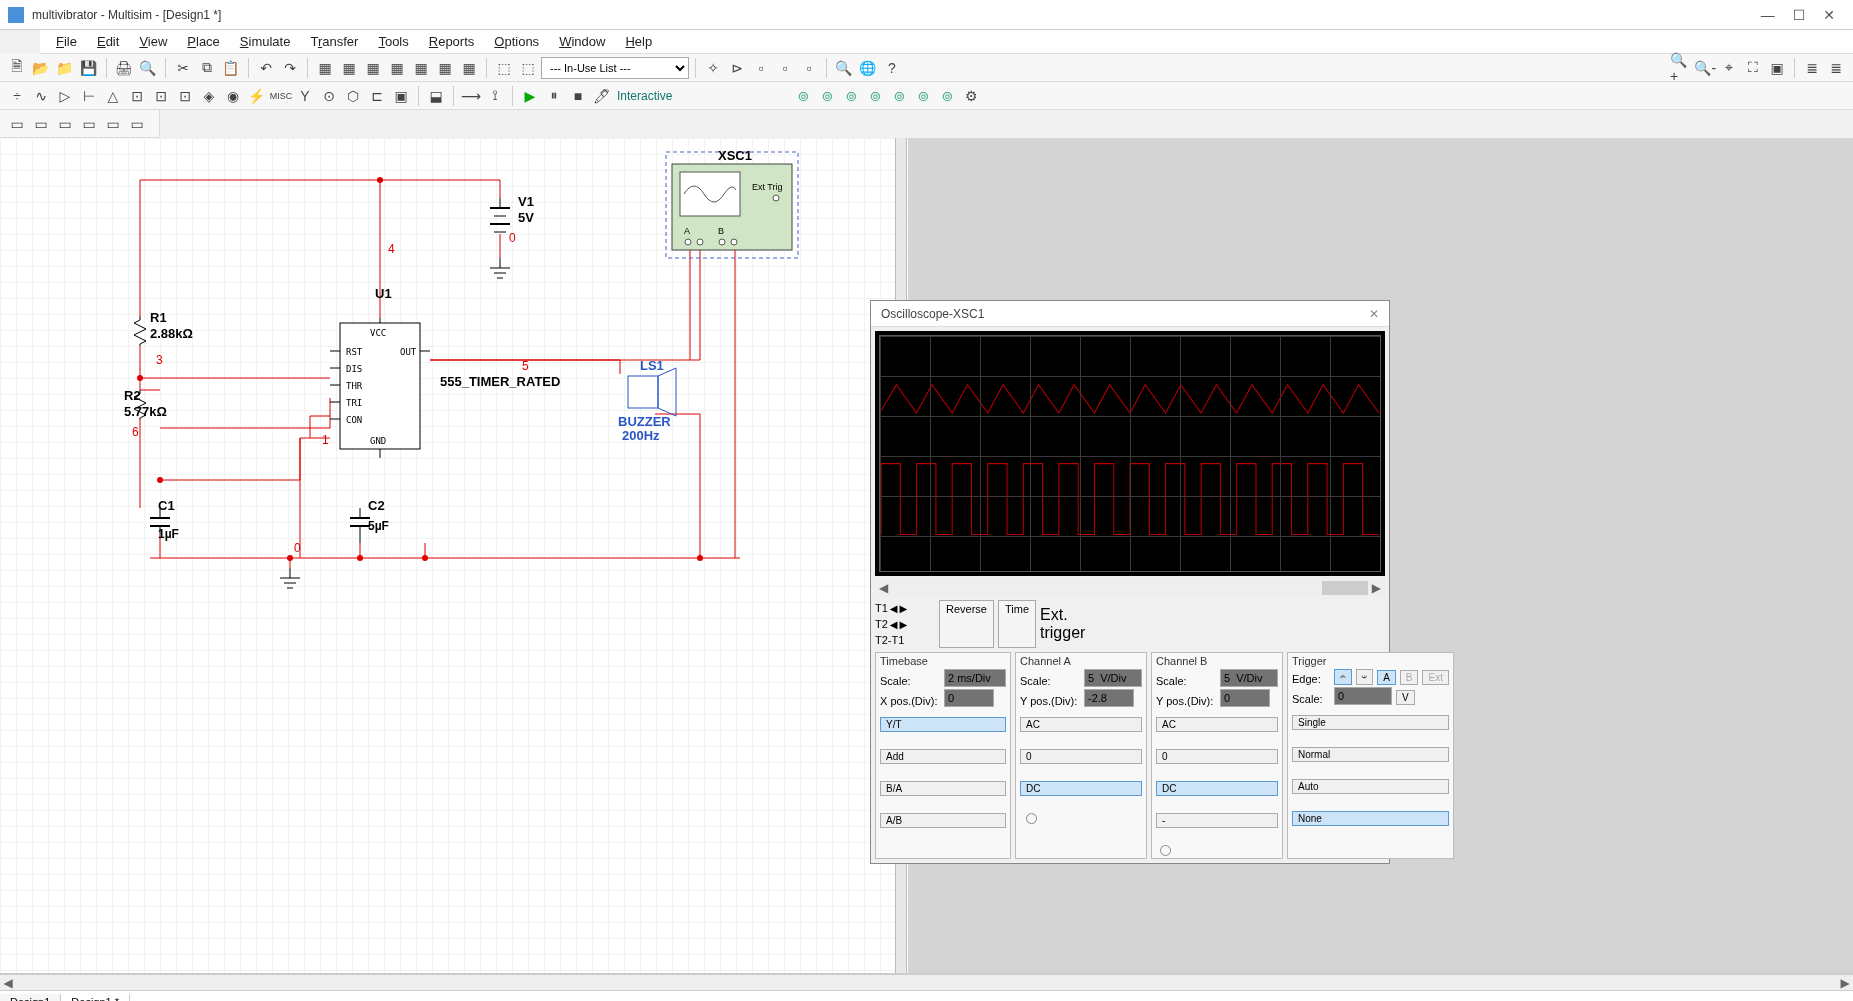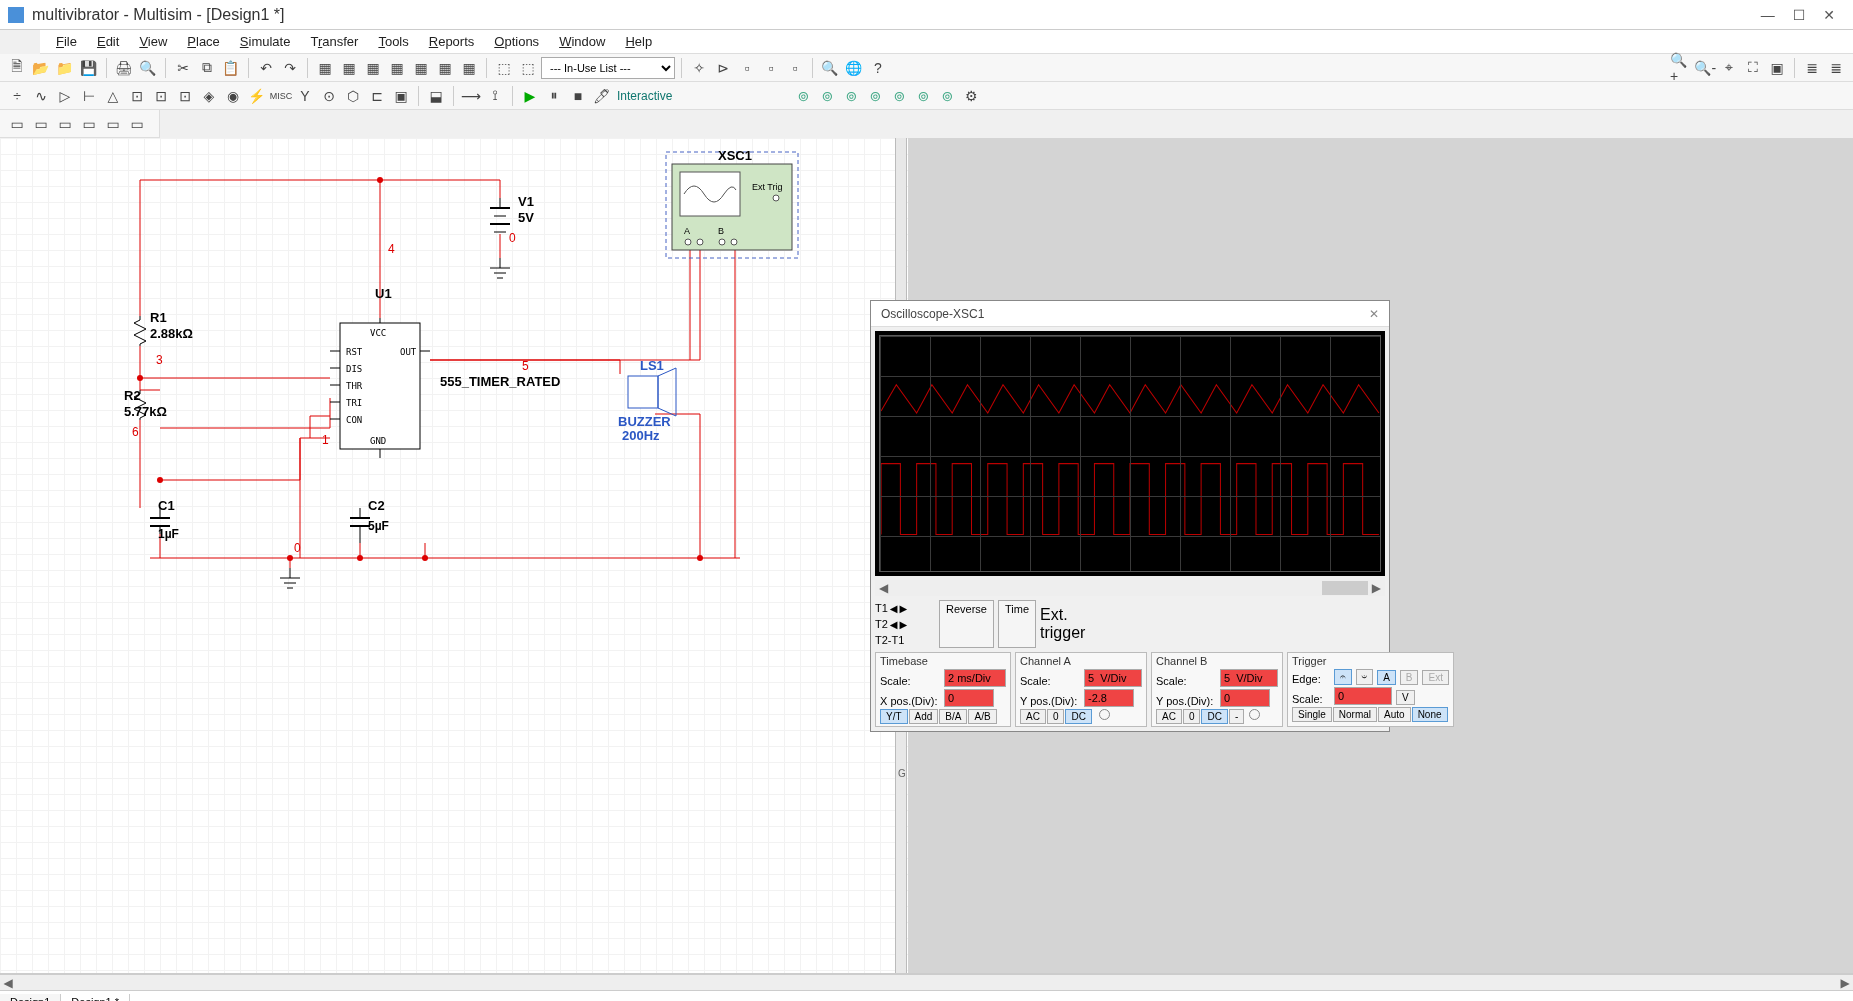--- a/index.html
+++ b/index.html
@@ -1,21 +1,21 @@
 <!DOCTYPE html>
 <html><head>
 <meta charset="utf-8">
 <style>
 * { box-sizing: border-box; margin: 0; padding: 0; font-family: "Segoe UI", Tahoma, sans-serif; }
 body { background: #f0f0f0; width: 1853px; height: 1001px; overflow: hidden; font-size: 12px; }
 
 
 .titlebar { height: 30px; background: #fff; display: flex; align-items: center; padding: 0 8px; border-bottom: 1px solid #ccc; }
 .titlebar .appicon { width: 16px; height: 16px; margin-right: 8px; background: #4a90d9; display: inline-block; }
-.titlebar .title { flex: 1; color: #333; font-size: 16px; }
+.titlebar .title { flex: 1; color: #333; font-size: 12px; }
 .titlebar .winbtns { display: flex; gap: 18px; padding-right: 10px; }
 .titlebar .winbtns span { color: #555; cursor: pointer; font-size: 14px; }
 
 
 .menubar { height: 24px; background: #fff; display: flex; align-items: center; padding: 0 6px; border-bottom: 1px solid #ddd; margin-left: 40px; }
 .menubar .mitem { padding: 2px 10px; color: #222; font-size: 13px; cursor: pointer; }
 .mitem .ul { text-decoration: underline; }
 
 
 .toolbar { height: 28px; background: #f7f7f7; display: flex; align-items: center; padding: 0 6px; gap: 2px; border-bottom: 1px solid #ddd; }
@@ -62,24 +62,24 @@
 .osc-meas .rcol { width: 110px; display: flex; flex-direction: row; gap: 4px; padding-left: 4px; }
 .osc-meas .sbtn { border: 1px solid #aaa; background: #f5f5f5; font-size: 11px; text-align: center; padding: 2px 6px; cursor: pointer; }
 .osc-meas .arrows { font-size: 10px; }
 
 
 .osc-ctrl { display: flex; gap: 4px; margin: 0 4px 4px 4px; font-size: 11px; }
 .osc-ctrl .cgrp { border: 1px solid #bbb; padding: 2px 4px; background: #f8f8f8; flex: 1; }
 .osc-ctrl .cgrp .ctitle { font-size: 11px; color: #333; margin-bottom: 2px; }
 .osc-ctrl .row { display: flex; align-items: flex-end; gap: 4px; margin: 2px 0; }
 .osc-ctrl .row label { width: 60px; }
-.osc-ctrl input[type=text] { width: 50px; height: 18px; font-size: 11px; border: 1px solid #aaa; padding: 0 3px; background: #ef4444; }
+.osc-ctrl input[type=text] { width: 50px; height: 18px; font-size: 11px; border: 1px solid #aaa; padding: 0 3px; background: #737373; }
 .osc-ctrl .btn { border: 1px solid #aaa; background: #f0f0f0; padding: 1px 5px; cursor: pointer; font-size: 10px; }
 .osc-ctrl .btn.pressed { background: #cde3f8; border-color: #5a9bd5; }
-.osc-ctrl .brow { display: flex; gap: 1px; margin-top: 2px; flex-wrap: wrap; }
+.osc-ctrl .brow { display: flex; gap: 17px; margin-top: 10px; flex-wrap: wrap; flex-direction: column; }
 .osc-ctrl .radio { width: 11px; height: 11px; border-radius: 50%; border: 1px solid #888; display: inline-block; }
 .osc-ctrl .trigbox { flex: 1.4; }
 
 
 .split-border { position: absolute; top: 0; bottom: 0; left: 895px; width: 12px; background: #e8e8e8; border-left: 1px solid #bbb; border-right: 1px solid #bbb; }
 
 
 .bottom-scroll { height: 16px; background: #eee; border-top: 1px solid #ccc; display: flex; align-items: center; }
 .bottom-scroll .harrow { width: 16px; text-align: center; color: #666; }
 .bottom-scroll .track { flex: 1; }
@@ -136,21 +136,21 @@
   <span class="tbtn">▦</span>
   <span class="tbtn">▦</span>
   <span class="tbtn">▦</span>
   <span class="tbtn">▦</span>
   <span class="tbtn">▦</span>
   <span class="tbtn">▦</span>
   <span class="tbtn">▦</span>
   <span class="tsep"></span>
   <span class="tbtn">⬚</span>
   <span class="tbtn">⬚</span>
-  <select class="tdrop" style="width:134px">
+  <select class="tdrop" style="width:148px">
     <option>--- In-Use List ---</option>
   </select>
   <span class="tsep"></span>
   <span class="tbtn">✧</span>
   <span class="tbtn">⊳</span>
   <span class="tbtn">▫</span>
   <span class="tbtn">▫</span>
   <span class="tbtn">▫</span>
   <span class="tsep"></span>
   <span class="tbtn">🔍</span>

